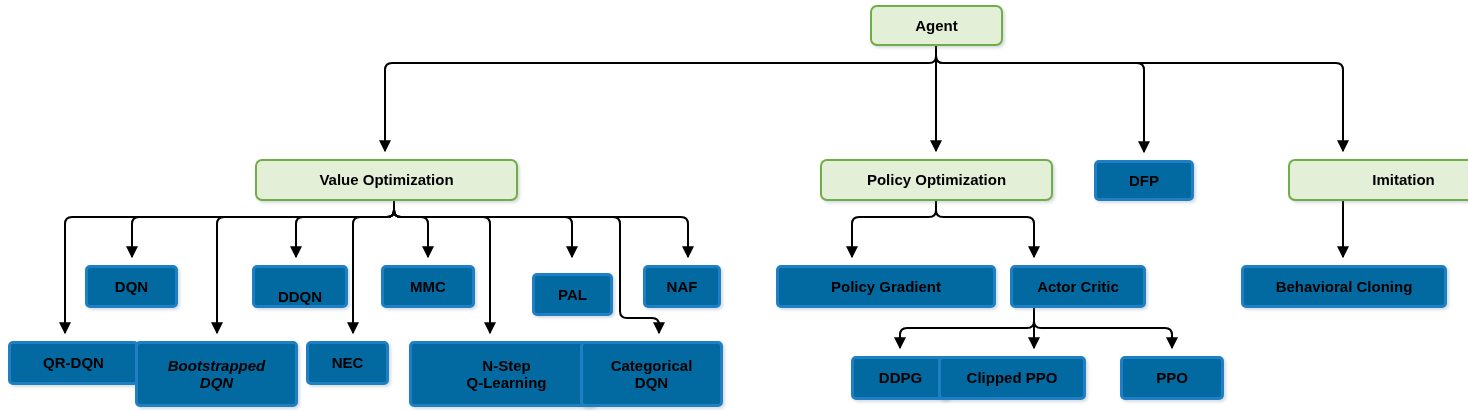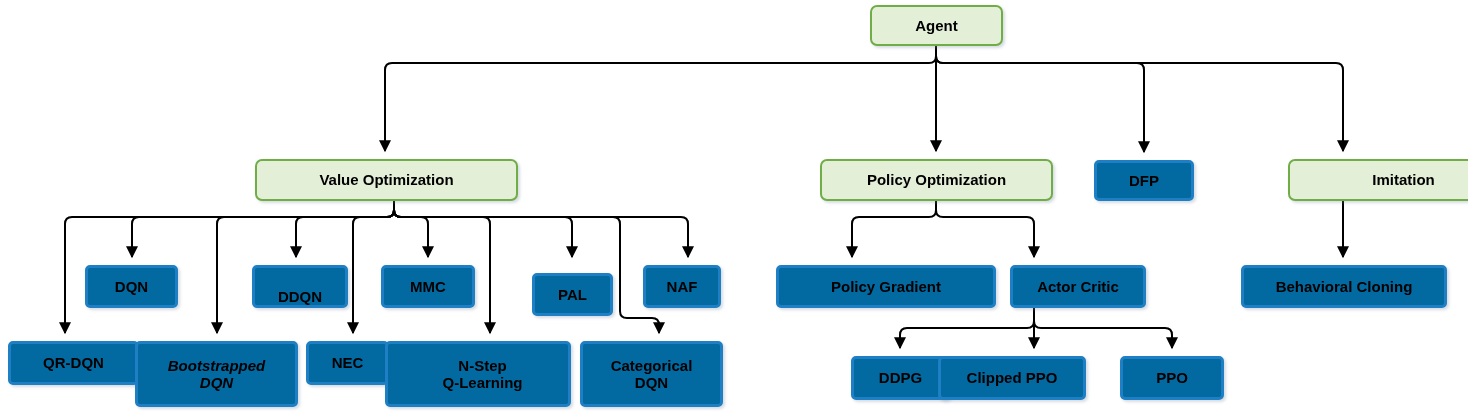--- a/index.html
+++ b/index.html
@@ -117,21 +117,21 @@
       <div class="node green" style="left: 1288px; top: 159px; width: 231px; height: 42px;"><span>Imitation</span></div>
       <div class="node blue" style="left: 85px; top: 265px; width: 93px; height: 43px;"><span>DQN</span></div>
       <div class="node blue" style="left: 252px; top: 265px; width: 96px; height: 43px; align-items: flex-end;"><span>DDQN</span></div>
       <div class="node blue" style="left: 381px; top: 265px; width: 94px; height: 43px;"><span>MMC</span></div>
       <div class="node blue" style="left: 532px; top: 265px; width: 81px; height: 43px; margin-top: 8px;"><span>PAL</span></div>
       <div class="node blue" style="left: 643px; top: 265px; width: 78px; height: 43px;"><span>NAF</span></div>
       <div class="node blue" style="left: 8px; top: 341px; width: 131px; height: 44px;"><span>QR-DQN</span></div>
       <div class="node blue" style="left: 135px; top: 341px; width: 163px; height: 66px; font-style: italic;"><span>Bootstrapped
 DQN</span></div>
       <div class="node blue" style="left: 306px; top: 341px; width: 83px; height: 44px;"><span>NEC</span></div>
-      <div class="node blue" style="left: 385px; top: 341px; width: 186px; height: 66px; padding-left: 9px;"><span>N-Step
+      <div class="node blue" style="left: 409px; top: 341px; width: 186px; height: 66px; padding-left: 9px;"><span>N-Step
 Q-Learning</span></div>
       <div class="node blue" style="left: 580px; top: 341px; width: 143px; height: 66px;"><span>Categorical
 DQN</span></div>
       <div class="node blue" style="left: 776px; top: 265px; width: 220px; height: 43px;"><span>Policy Gradient</span></div>
       <div class="node blue" style="left: 966px; top: 265px; width: 136px; height: 43px; margin-left: 44px;"><span>Actor Critic</span></div>
       <div class="node blue" style="left: 851px; top: 356px; width: 99px; height: 44px;"><span>DDPG</span></div>
       <div class="node blue" style="left: 938px; top: 356px; width: 148px; height: 44px;"><span>Clipped PPO</span></div>
       <div class="node blue" style="left: 1120px; top: 356px; width: 104px; height: 44px;"><span>PPO</span></div>
       <div class="node blue" style="left: 1241px; top: 265px; width: 206px; height: 43px;"><span>Behavioral Cloning</span></div>
     </div>

